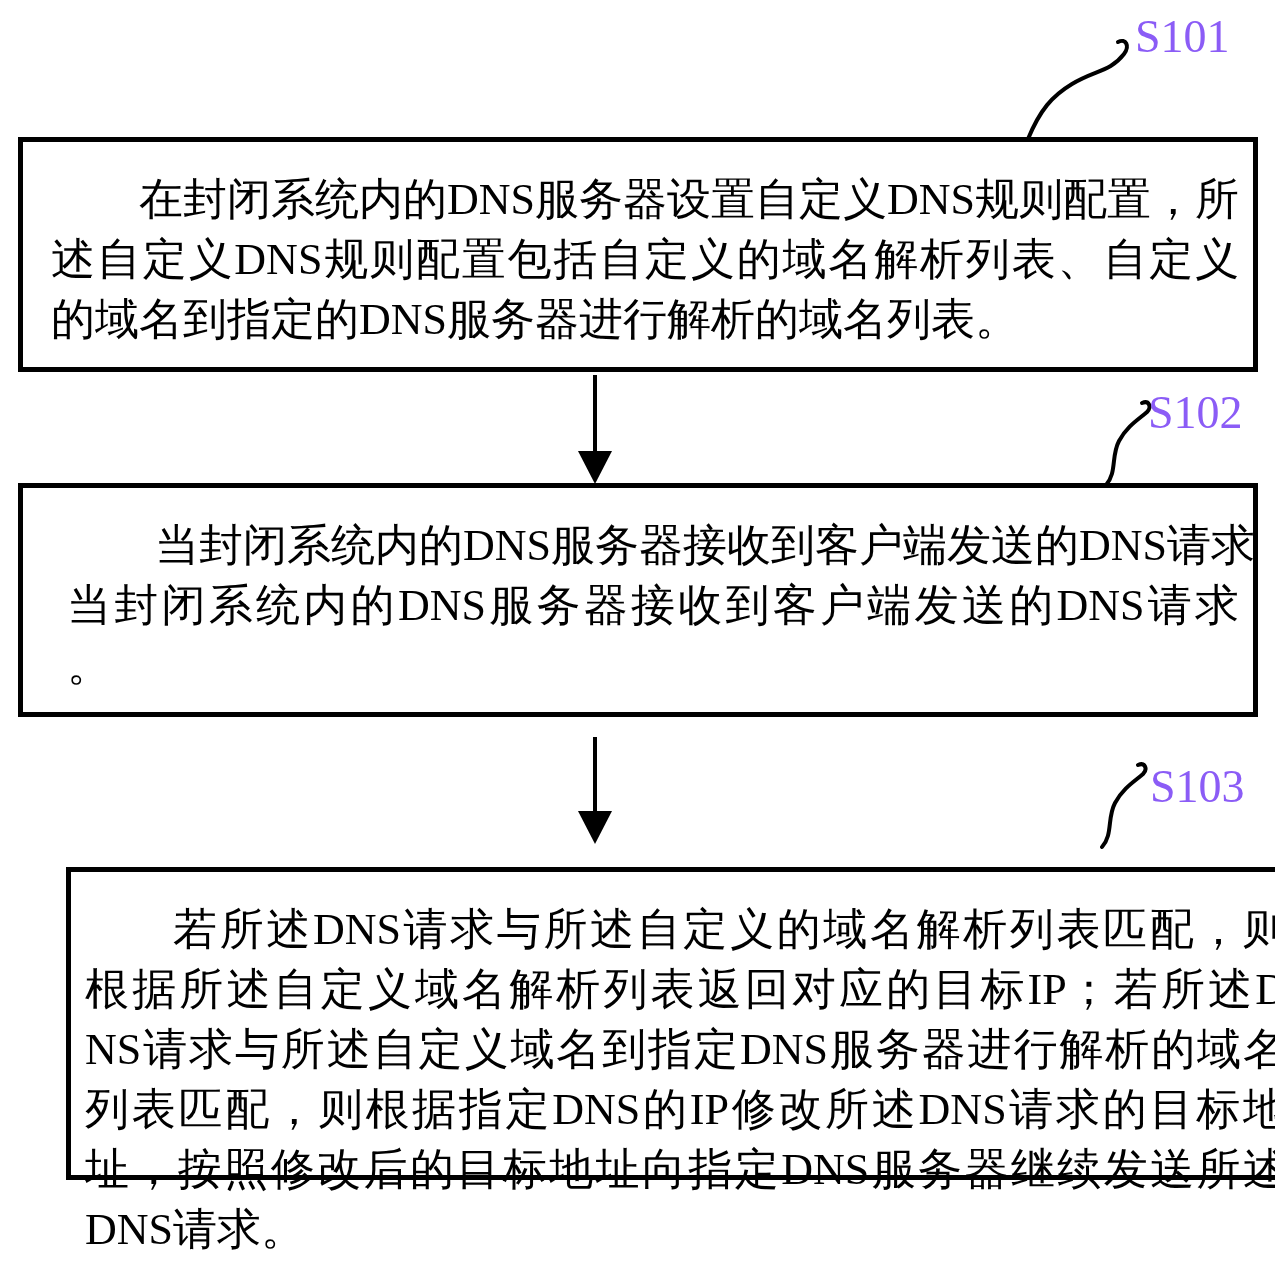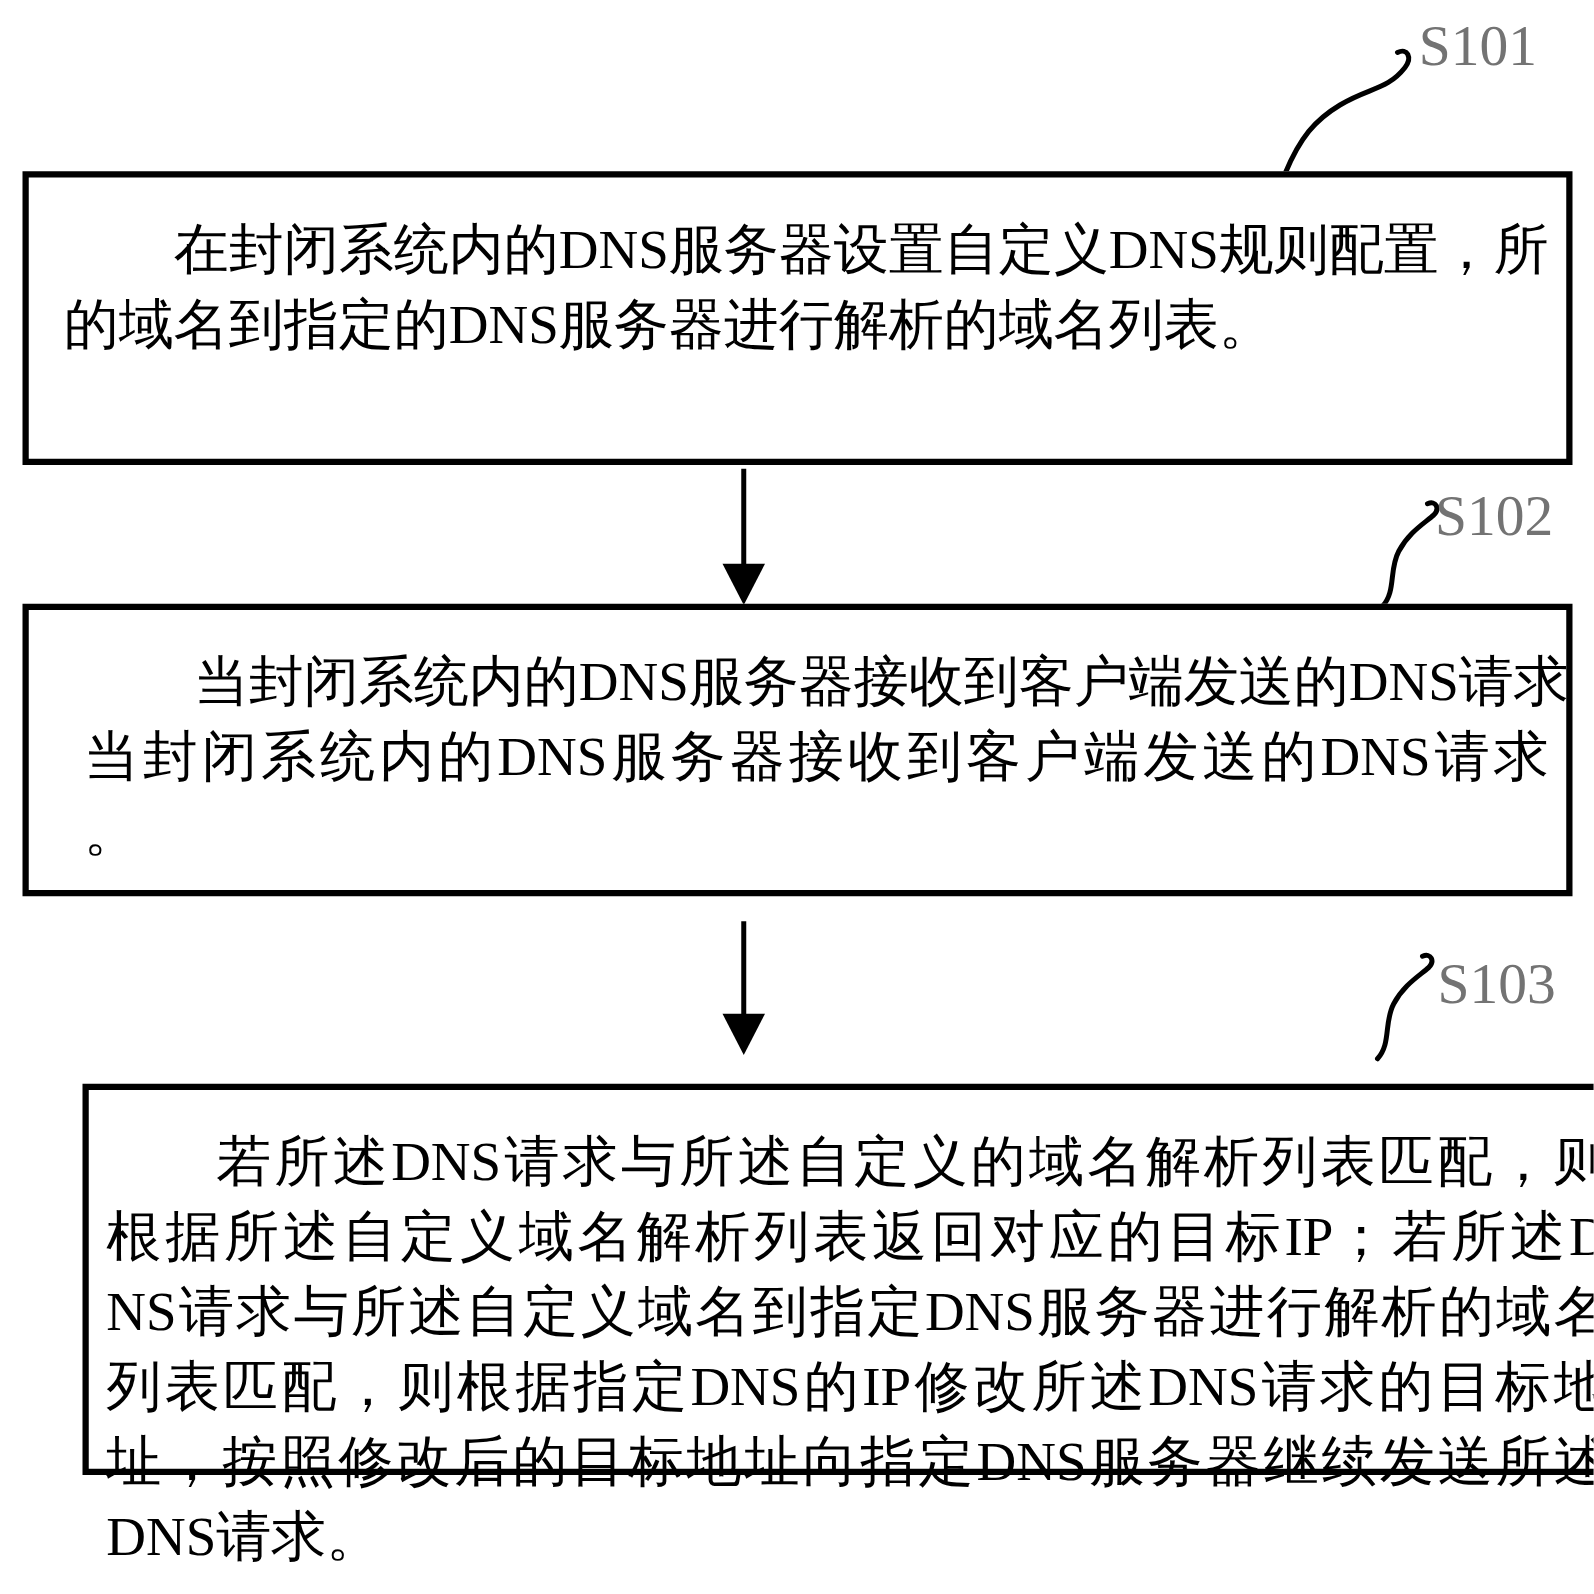--- a/index.html
+++ b/index.html
@@ -41,21 +41,21 @@
   .line.last{
     text-align-last:left;
   }
   .line.first{
     text-indent:88px;
   }
   .step-label{
     position:absolute;
     font-size:46px;
     line-height:1;
-    color:#737373;
+    color:#8b5cf6;
   }
   .lbl1{left:1135px;top:14px;}
   .lbl2{left:1148px;top:390px;text-align:right;}
   .lbl3{left:1150px;top:764px;}
 </style>
 </head>
 <body>
 
 <div class="canvas">
 
@@ -74,20 +74,21 @@
     <polygon points="578,811 612,811 595,844" fill="#000000"></polygon>
   </svg>
 
   <div class="step-label lbl1">S101</div>
   <div class="step-label lbl2">S102</div>
   <div class="step-label lbl3">S103</div>
 
   <div class="step-box box1">
     <div class="step-text">
         <div class="line first">在封闭系统内的DNS服务器设置自定义DNS规则配置，所</div>
+        <div class="line">述自定义DNS规则配置包括自定义的域名解析列表、自定义</div>
         <div class="line last">的域名到指定的DNS服务器进行解析的域名列表。</div>
       </div>
   </div>
 
   <div class="step-box box2">
     <div class="step-text">
         <div class="line first">当封闭系统内的DNS服务器接收到客户端发送的DNS请求</div>
         <div class="line">当封闭系统内的DNS服务器接收到客户端发送的DNS请求</div>
         <div class="line last">。</div>
       </div>

